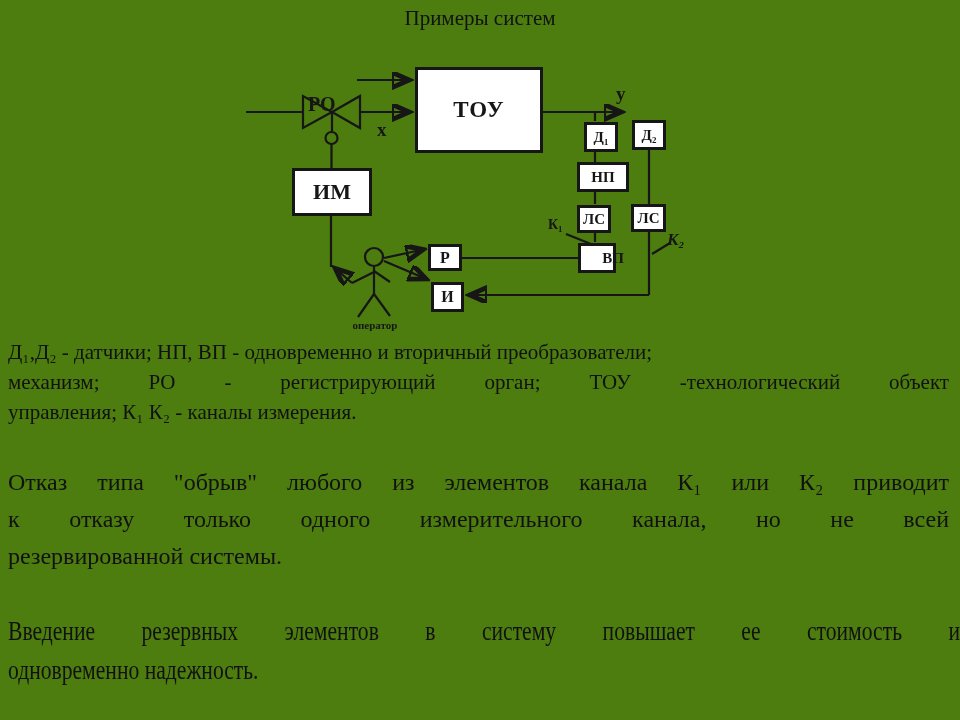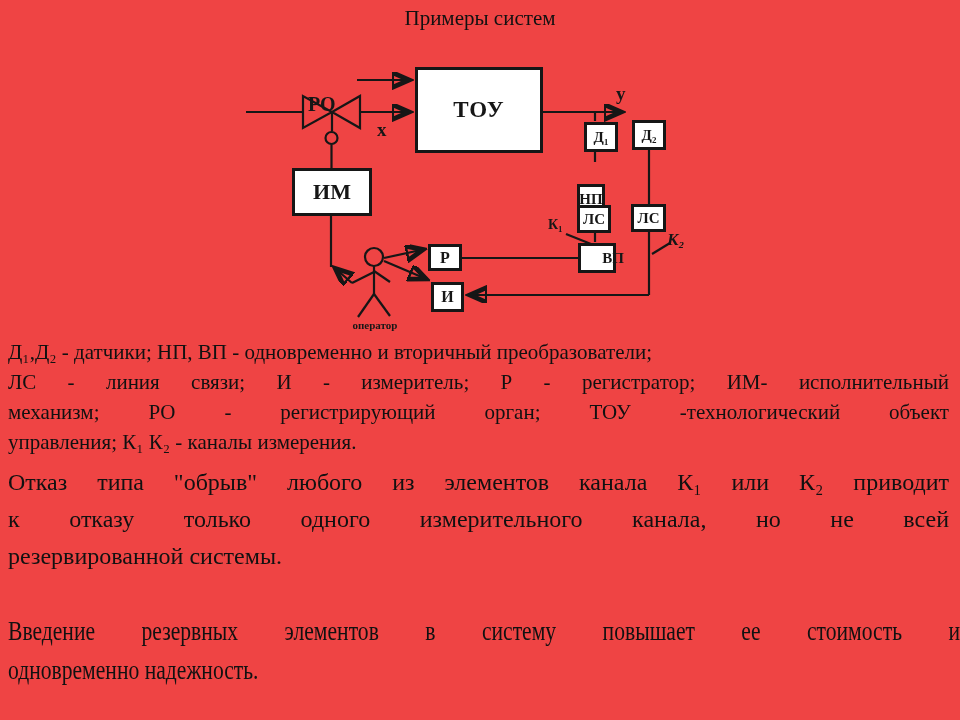--- a/index.html
+++ b/index.html
@@ -1,30 +1,30 @@
 <!DOCTYPE html>
 <html><head>
 <meta charset="utf-8">
 <style>
   html,body { margin:0; padding:0; background:#ffffff; }
   body { width:960px; height:720px; font-family:"Liberation Serif","DejaVu Serif",serif; color:#111; }
-  .page { position:relative; width:960px; height:720px; overflow:hidden; background:#ef4444; }
+  .page { position:relative; width:960px; height:720px; overflow:hidden; background:#4d7c0f; }
   .abs { position:absolute; }
   .title { top:6px; left:0; width:960px; text-align:center; font-size:21px; }
 
   
   .box { position:absolute; box-sizing:border-box; background:#fff;
          border:3px solid #161616; display:flex; align-items:center; justify-content:center;
          font-weight:bold; color:#161616; }
   .box-toy { left:415px; top:67px;  width:128px; height:86px; font-size:23px; letter-spacing:1px; border-width:3px; }
   .box-im  { left:292px; top:168px; width:80px;  height:48px; font-size:22px; border-width:3px; }
   .box-sm  { font-size:15px; }
   .box-d1  { left:578px; top:122px; width:34px; height:30px;margin-left:6px; }
   .box-d2  { left:632px; top:120px; width:34px; height:30px; }
-  .box-np  { left:577px; top:162px; width:28px; height:30px;margin-top:22px; }
+  .box-np  { left:577px; top:162px; width:52px; height:30px; }
   .box-ls1 { left:577px; top:205px; width:34px; height:28px; }
   .box-ls2 { left:631px; top:204px; width:35px; height:28px; }
   .box-vp  { left:578px; top:243px; width:35px; height:30px;padding-left:32px; }
   .box-r   { left:428px; top:244px; width:34px; height:27px; font-size:16px; }
   .box-i   { left:431px; top:282px; width:33px; height:30px; font-size:16px; }
 
   
   .dlabel { position:absolute; font-weight:bold; color:#161616; }
   .lab-ro { left:308px; top:68px;  font-size:20px;margin-top:25px; }
   .lab-x  { left:377px; top:119px; font-size:19px; }
@@ -144,21 +144,20 @@
 
   <div class="dlabel lab-ro">РО</div>
   <div class="dlabel lab-x">х</div>
   <div class="dlabel lab-y">у</div>
   <div class="dlabel lab-k1">К₁</div>
   <div class="dlabel lab-k2">К₂</div>
   <div class="dlabel lab-op">оператор</div>
 
   <div class="textblock legend">
     <div class="tline">Д₁,Д₂ - датчики; НП, ВП - одновременно и вторичный преобразователи;</div>
-    <div class="tline stretch">ЛС - линия связи; И - измеритель; Р - регистратор; ИМ- исполнительный</div>
     <div class="tline stretch">механизм; РО - регистрирующий орган; ТОУ -технологический объект</div>
     <div class="tline">управления; К₁ К₂ - каналы измерения.</div>
   </div>
 
   <div class="textblock para2">
     <div class="tline stretch">Отказ типа "обрыв" любого из элементов канала К₁ или К₂ приводит</div>
     <div class="tline stretch">к отказу только одного измерительного канала, но не всей</div>
     <div class="tline">резервированной системы.</div>
   </div>
 

